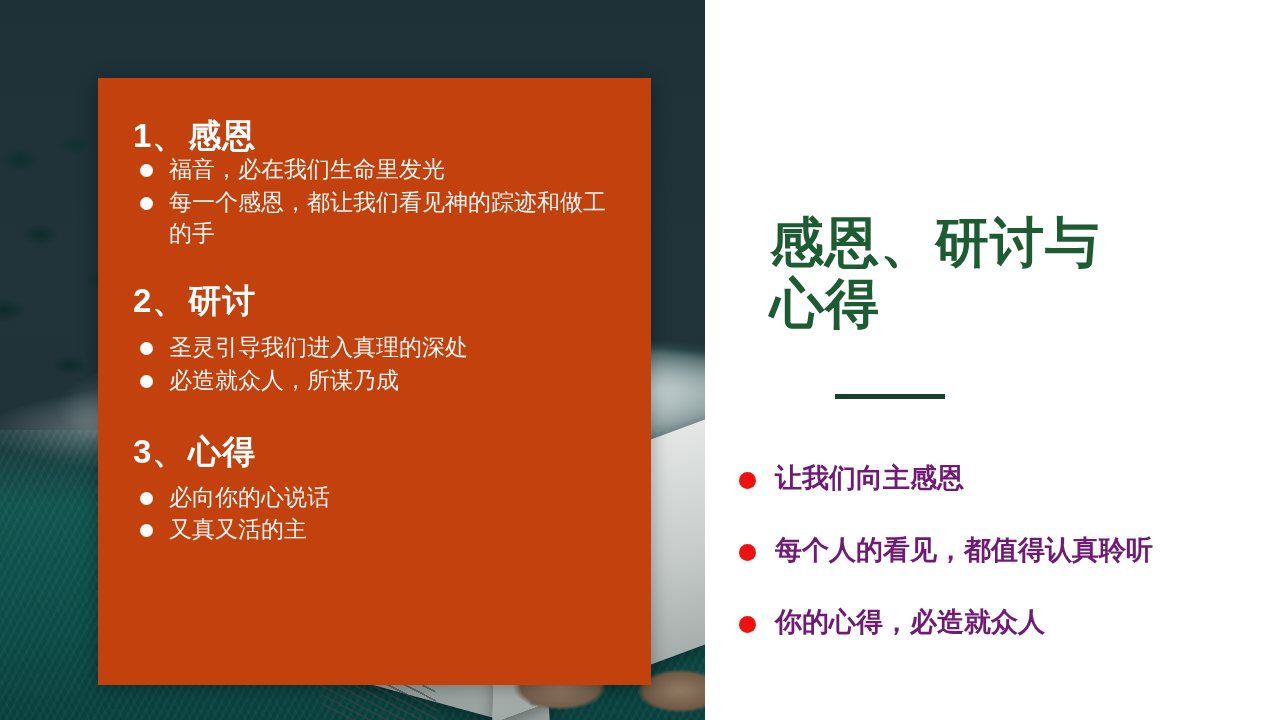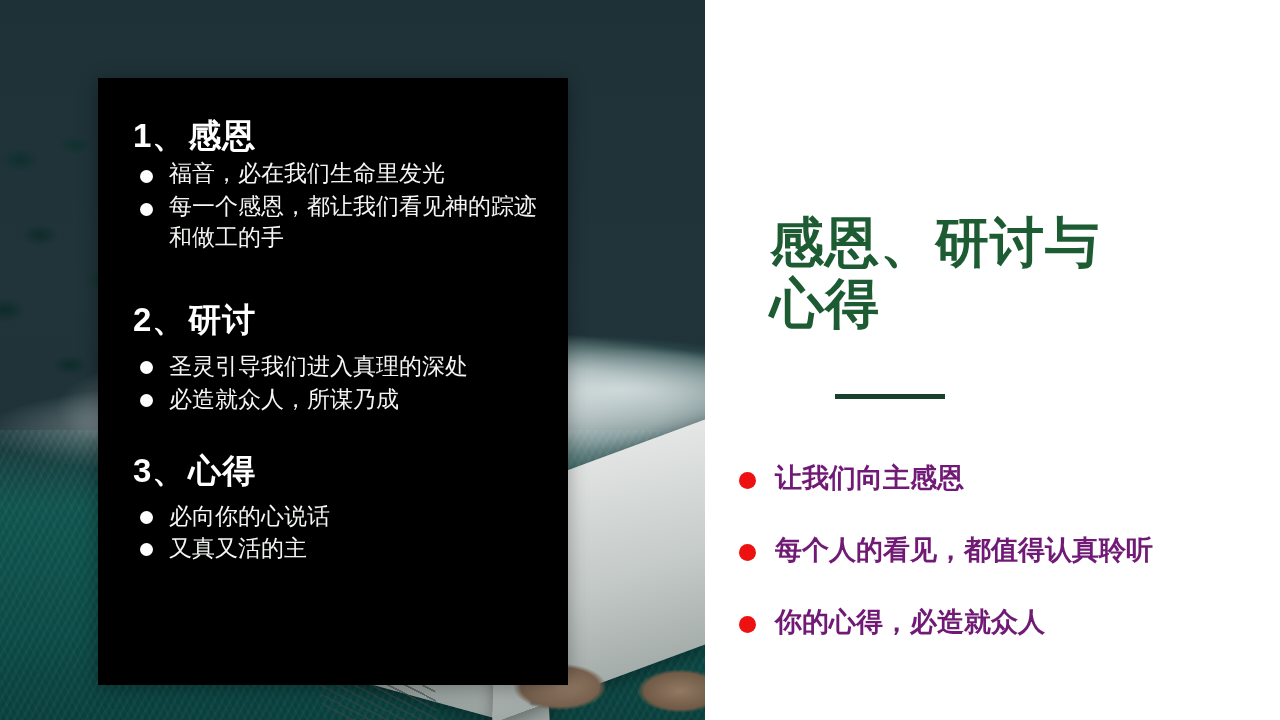--- a/index.html
+++ b/index.html
@@ -107,43 +107,43 @@
       radial-gradient(ellipse 55px 28px at 180px 38px, #ad8d72 0%, #87684f 65%, rgba(135,104,79,0) 78%);
     filter:blur(.6px);
   }
   .photo-shade {
     position:absolute; inset:0;
     background:linear-gradient(180deg, rgba(10,30,32,.12) 0%, rgba(8,26,28,0) 40%, rgba(6,24,26,.18) 100%);
   }
 
   
   #green-card {
-    position:absolute; left:98px; top:78px; width:470px; height:607px;
-    background:#000000;
+    position:absolute; left:98px; top:78px; width:553px; height:607px;
+    background:#c2410c;
     box-shadow:0 3px 18px rgba(0,0,0,.33);
     color:#fff;
     padding:40px 26px 0 35px;
   }
   .sec-head {
     font-size:33px; font-weight:bold; letter-spacing:1px;
     color:#ffffff; line-height:1.1;
   }
   .sec-head .num { margin-right:2px; }
   ul.sec-list { list-style:none; margin:12px 0 0 0; padding:0; }
   ul.sec-list li {
     position:relative; padding-left:36px;
     font-size:23px; line-height:1.35; color:#f3f6f3; font-weight:400;
     margin-bottom:2px;
   }
   ul.sec-list li::before {
     content:""; position:absolute; left:7px; top:.44em;
     width:13px; height:13px; border-radius:50%; background:#ffffff;
   }
-  #sec-1 { margin-top:6px;font-family:Liberation Mono, monospace; }
-  #sec-2-head { margin-top:47px; }
+  #sec-1 { margin-top:0; }
+  #sec-2-head { margin-top:34px; }
   #sec-3-head { margin-top:38px; }
   #sec-3 li { margin-bottom:1px; }
 
   
   #right {
     position:absolute; left:705px; top:0; width:505px; height:720px; background:#fff;border-radius:19px;
   }
   #deck-title {
     position:absolute; left:65px; top:212px; width:470px;
     font-size:54px; font-weight:bold; line-height:1.13;

